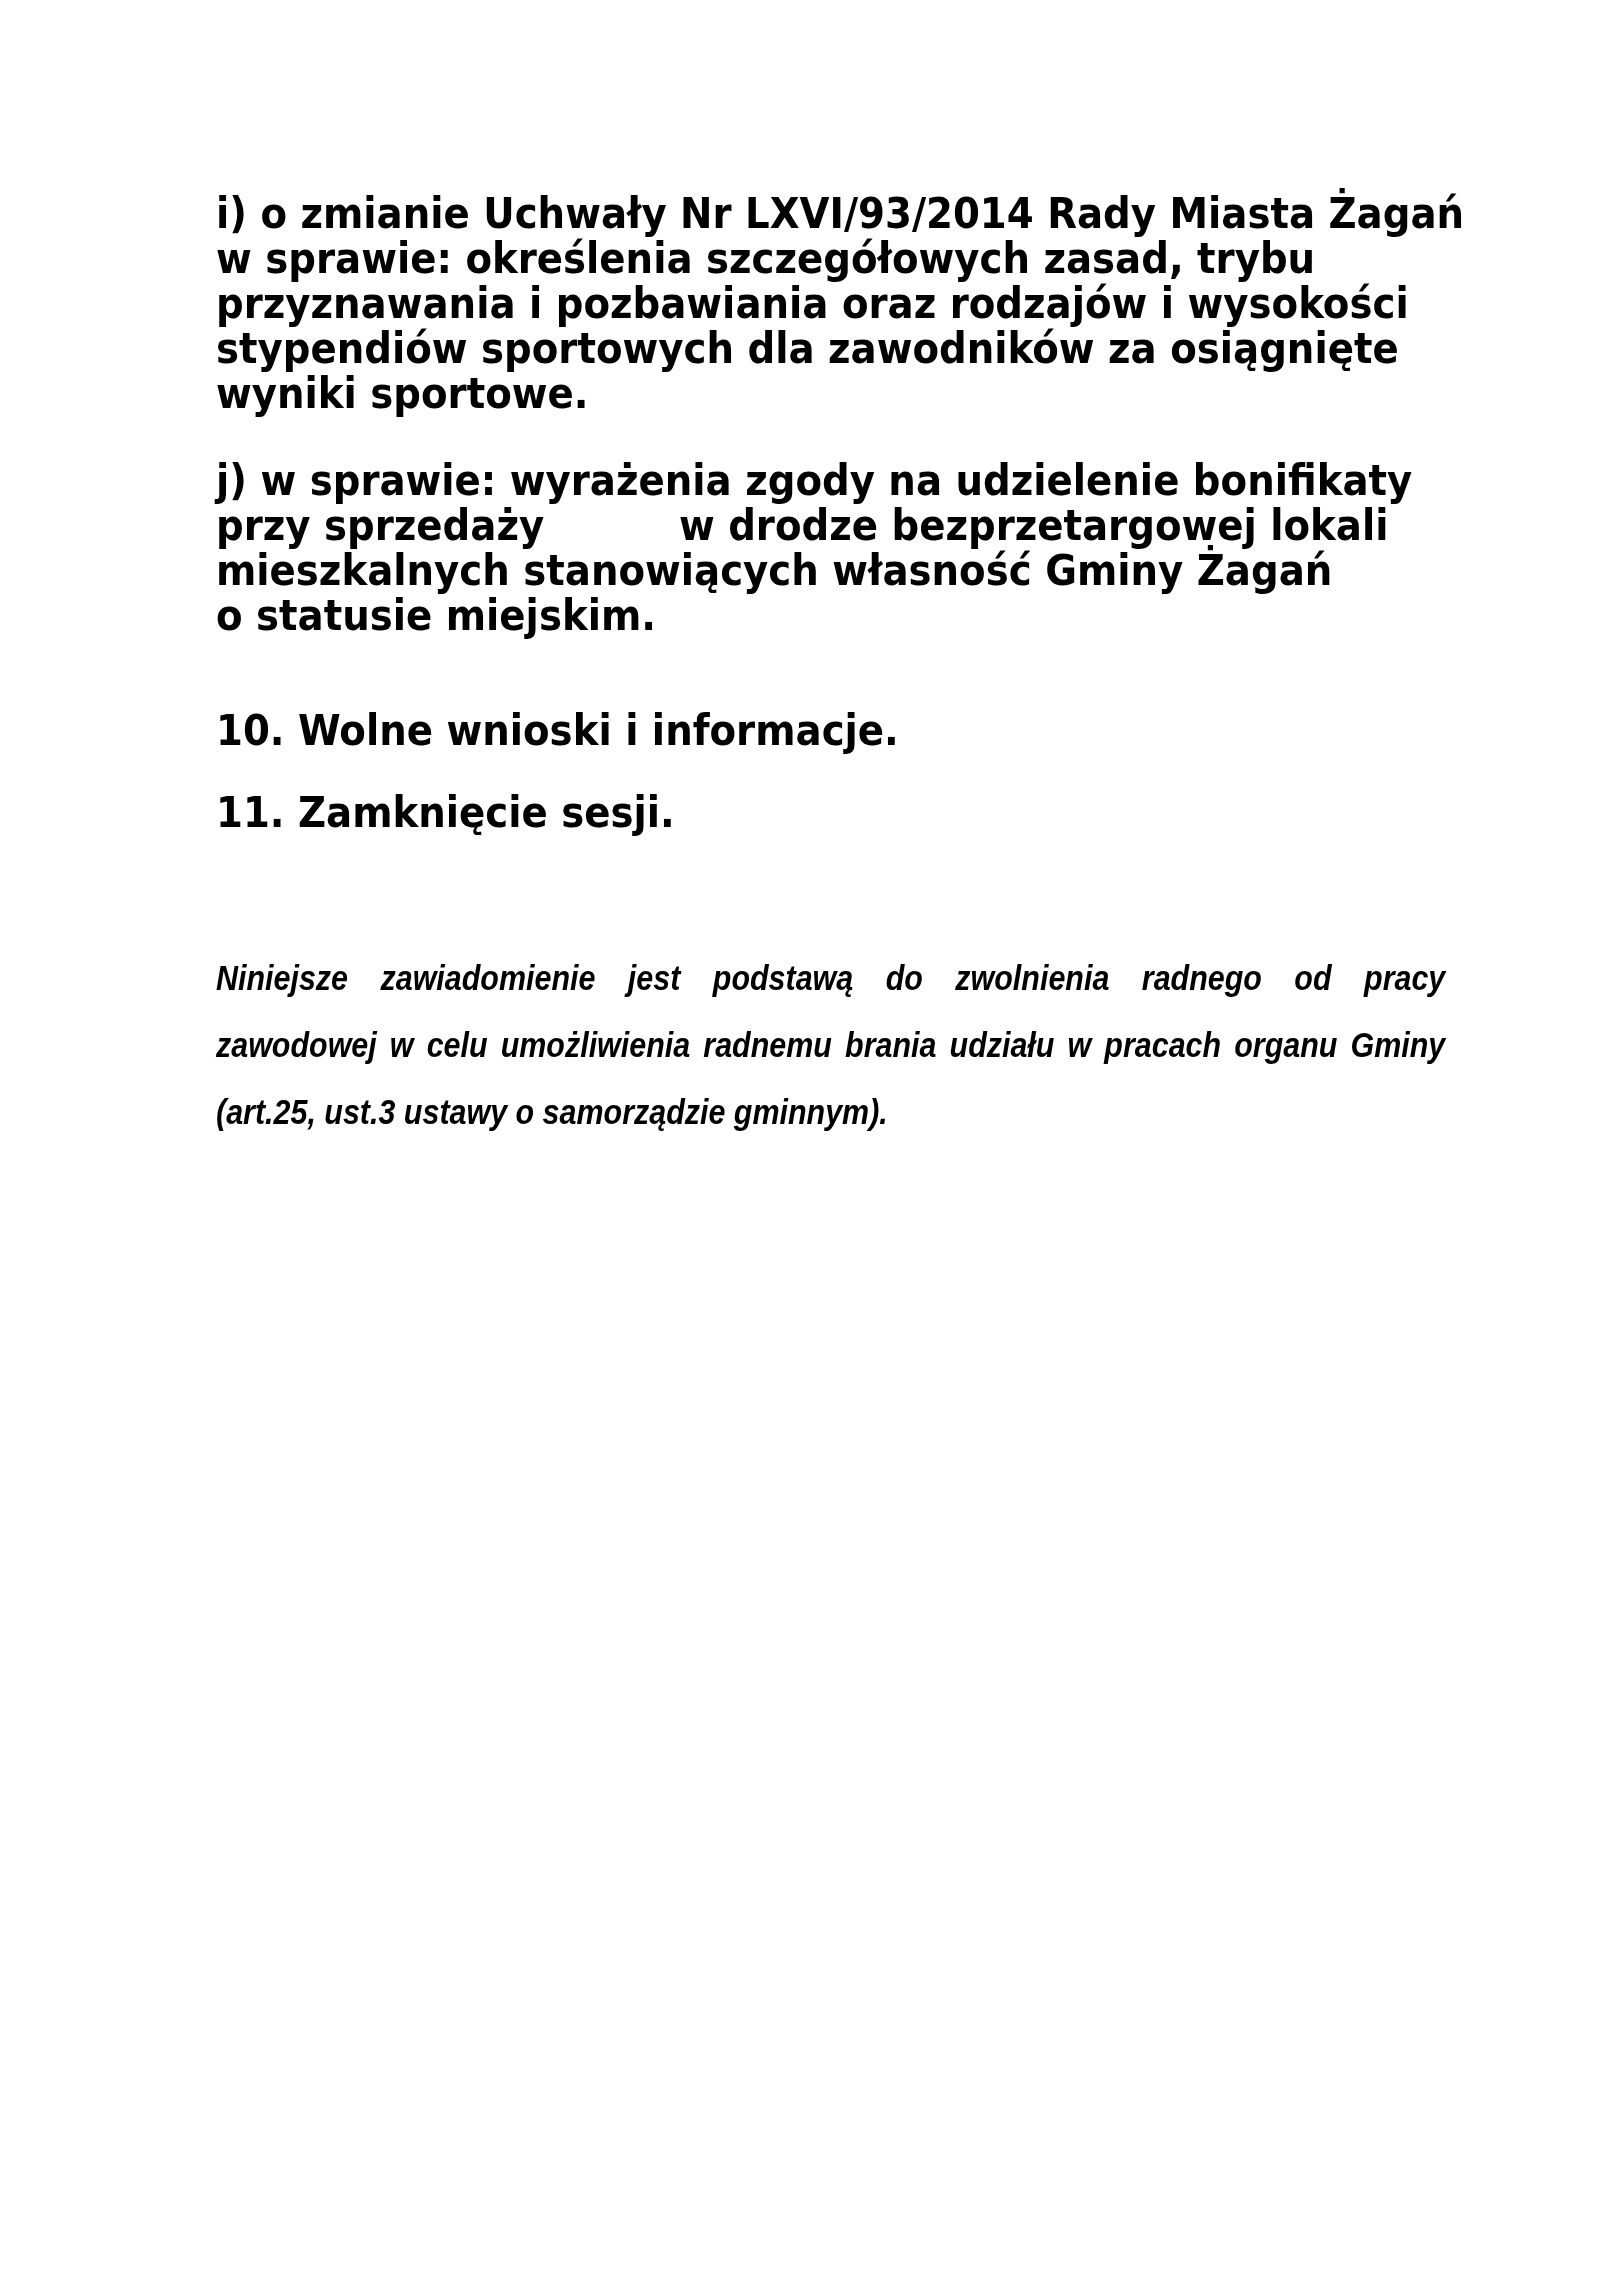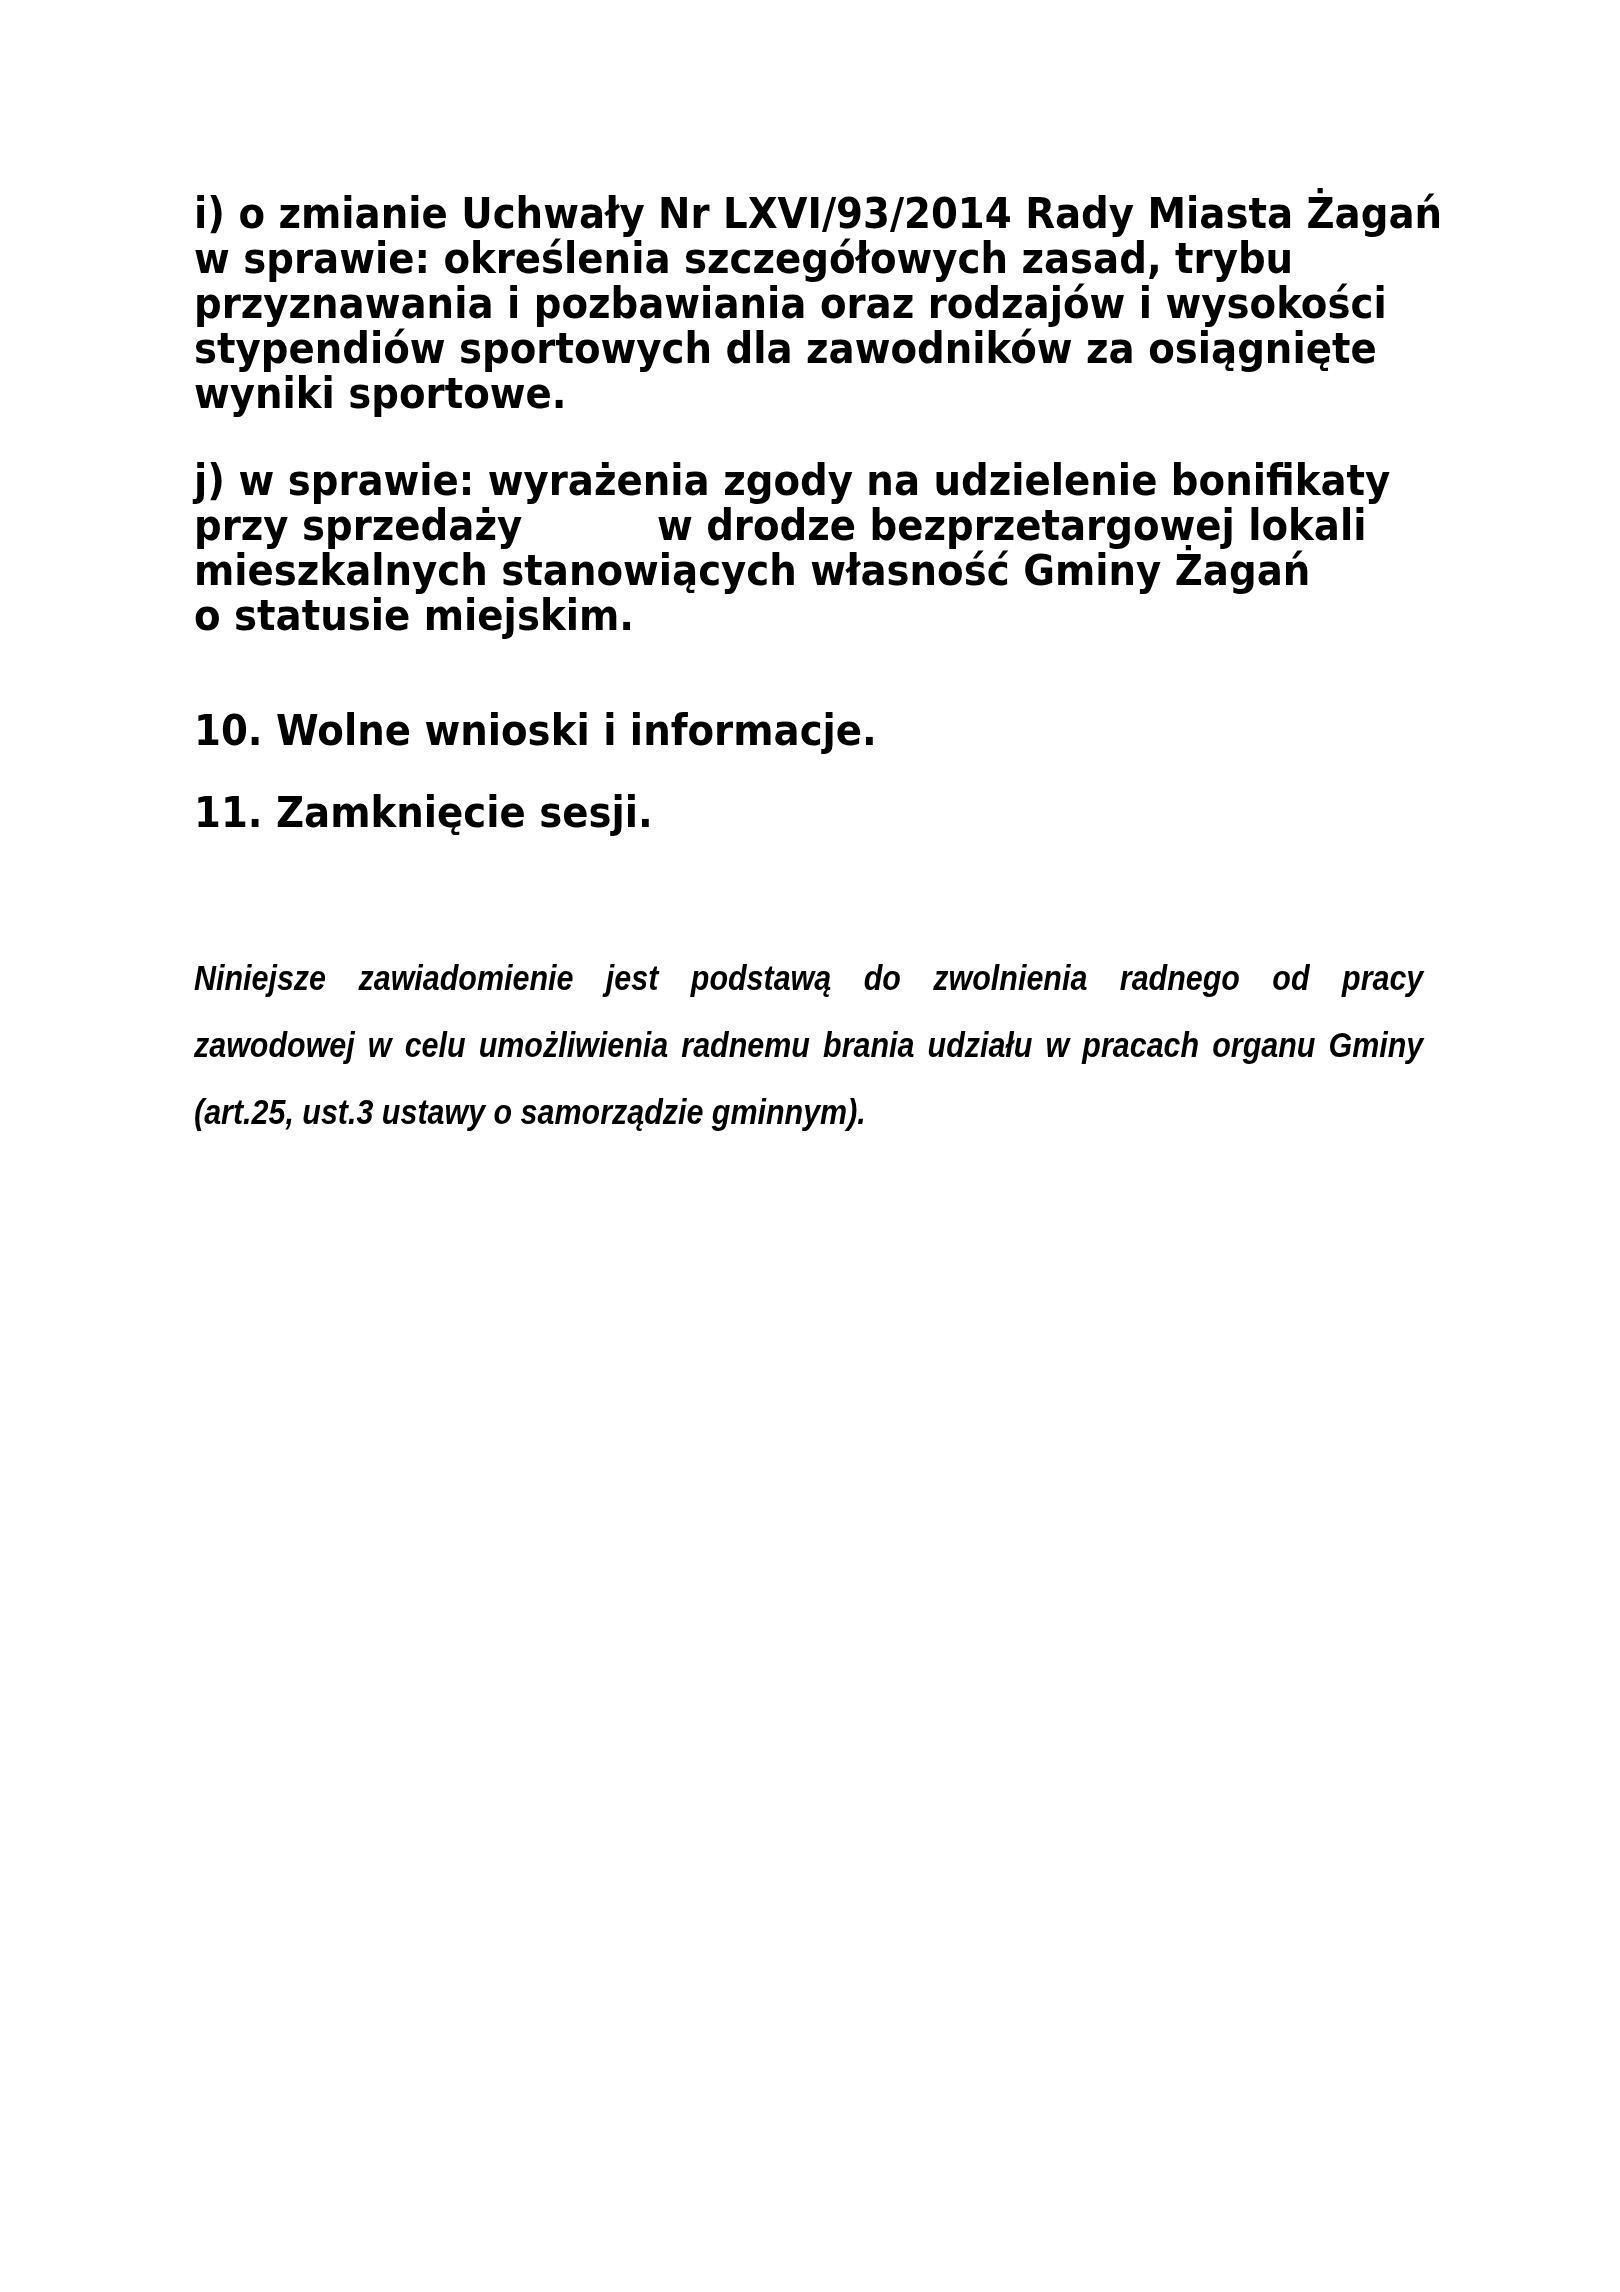--- a/index.html
+++ b/index.html
@@ -11,20 +11,21 @@
     height: 2293px;
     background: #ffffff;
   }
   .page {
     position: relative;
     width: 1484px;
     height: 2293px;
     background: #ffffff;
     overflow: hidden;
     color: #000000;
+    margin-left: 22px;
   }
   .block {
     position: absolute;
     left: 194px;
     color: #000000;
   }
   .bold-block {
     font-family: "DejaVu Sans", sans-serif;
     font-weight: 700;
     font-size: 43px;

